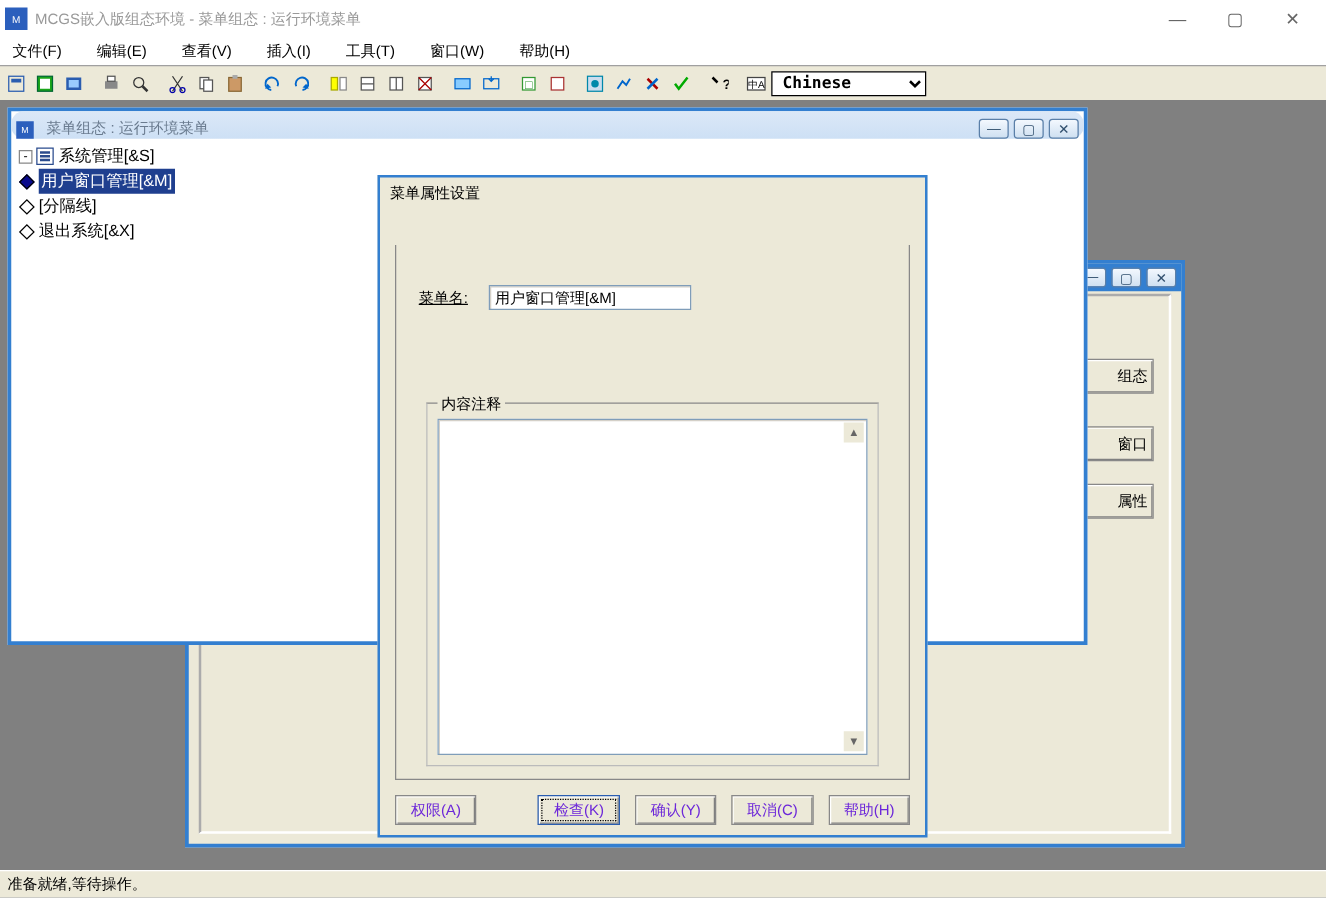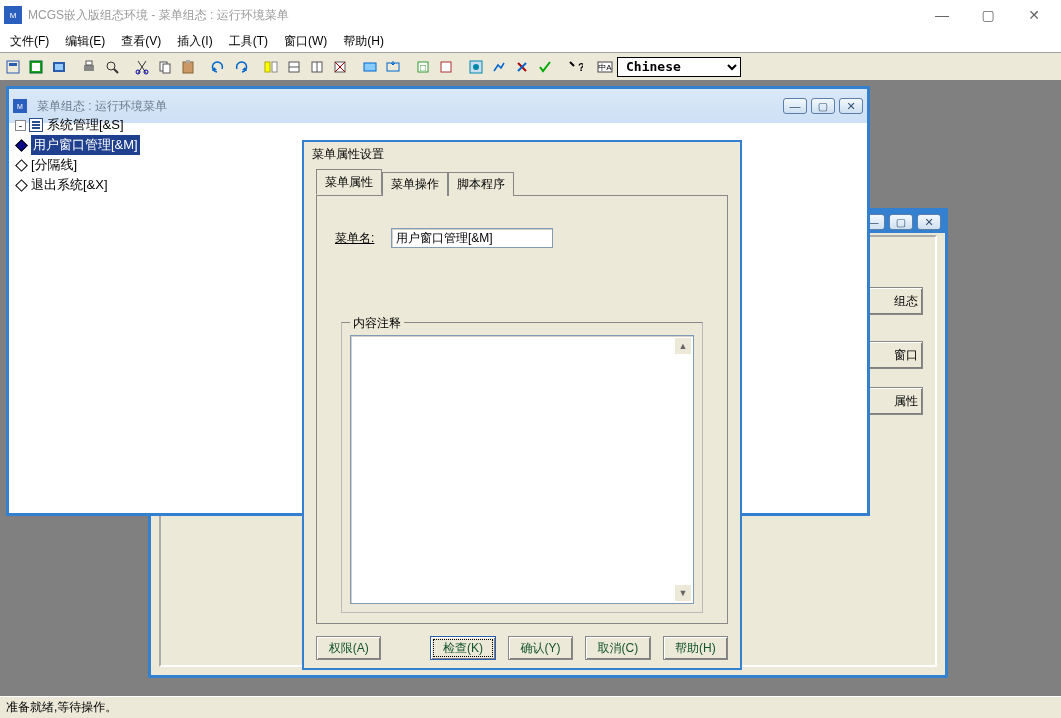--- a/index.html
+++ b/index.html
@@ -36,21 +36,21 @@
     display: flex; align-items: center; justify-content: center;
     color: #666;
     font-family: Arial, sans-serif;
     font-size: 14px;
   }
   .menubar {
     height: 22px;
     display: flex;
     align-items: center;
     padding: 0 4px;
-    gap: 4px;
+    gap: 16px;
   }
   .menuitem { padding: 2px 6px; }
   .toolbar {
     height: 28px;
     border-top: 1px solid #a0a0a0;
     background: #ece9d8;
     display: flex;
     align-items: center;
     padding: 0 2px;
     gap: 0px;
@@ -119,26 +119,27 @@
   }
   
   .mdi-front {
     position: absolute;
     left: 6px; top: 6px;
     width: 864px; height: 430px;
     background: #fff;
     border: 3px solid #337fd0;
   }
   .mdi-front .tbar {
-    height: 34px;
+    height: 22px;
     background: linear-gradient(#dbe8f7,#cde0f5);
-    display: flex; align-items: center;
+    display: flex; align-items: flex-end;
     padding: 0 4px;
     color: #6a7b8f;
     gap: 4px;
+    border-radius: 10px;
   }
   .mdi-ctrl {
     width: 24px; height: 16px;
     border: 1px solid #5a7fa8;
     background: linear-gradient(#f3f8fe, #cfe0f1);
     border-radius: 3px;
     display: flex; align-items: center; justify-content: center;
     font-family: Arial; font-size: 11px;
     color: #32506e;
   }
@@ -236,21 +237,21 @@
     position:absolute; bottom:8px; left:12px; right:12px;
     display:flex; gap:12px; justify-content:flex-start;
   }
   .wbtn {
     width: 74px; height: 24px;
     background: #ece9d8;
     border: 1px solid #888;
     box-shadow: 1px 1px 0 #fff inset, -1px -1px 0 #808080 inset;
     display:flex;align-items:center;justify-content:center;
     text-decoration: none;
-    color:#14532d;
+    color:#6d28d9;
   }
   .wbtn.focused { outline: 1px dotted #000; outline-offset: -4px; border-color:#2a5db0;margin-left:37px;}
 </style>
 </head>
 <body>
 
 <div class="titlebar">
   <span class="titlebar-icon">M</span>
   <span>MCGS嵌入版组态环境 - 菜单组态 : 运行环境菜单</span>
   <div class="winbtns">
@@ -456,25 +457,20 @@
       <div class="tree-row"><span class="exp">-</span><span class="doc-icon"></span><span>系统管理[&amp;S]</span></div>
       <div class="tree-row">      <span class="diamond fill"></span><span class="sel">用户窗口管理[&amp;M]</span></div>
       <div class="tree-row">      <span class="diamond"></span><span>[分隔线]</span></div>
       <div class="tree-row">      <span class="diamond"></span><span>退出系统[&amp;X]</span></div>
     </div>
   </div>
 
   <div class="dialog">
     <div class="dlg-title">菜单属性设置</div>
 
-    <div class="tabstrip">
-      <div class="tab active">菜单属性</div>
-      <div class="tab">菜单操作</div>
-      <div class="tab">脚本程序</div>
-    </div>
 
     <div class="tabpage">
       <div class="fld-row" style="top:32px;left:18px">
         <span class="fld-lbl">菜单名:</span>
         <input class="text-input" value="用户窗口管理[&amp;M]" style="">
       </div>
 
 
       <div class="groupbox" style="top:126px;left:24px;right:24px;bottom:10px">
         <span class="legend">内容注释</span>

